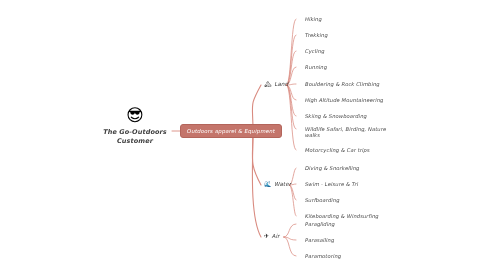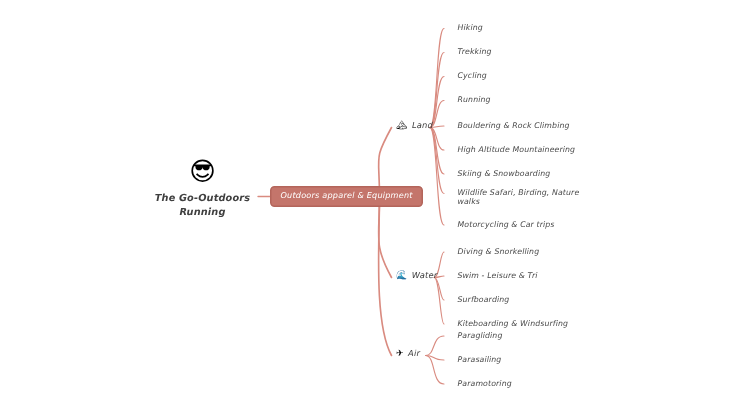--- a/index.html
+++ b/index.html
@@ -113,21 +113,21 @@
         249 215, 261 237" stroke-width="1.1"></path>
         <path d="M 283.7 237 C 290.465 237, 287.7 224, 296 224" stroke-width="0.75"></path>
         <path d="M 283.7 237 C 290.465 237, 287.7 240, 296 240" stroke-width="0.75"></path>
         <path d="M 283.7 237 C 290.465 237, 287.7 256, 296 256" stroke-width="0.75"></path>
       </g>
   </svg>
 
   <div class="root">
     <span class="root-emoji">😎</span>
     <span class="root-label">The Go-Outdoors
-Running</span>
+Customer</span>
   </div>
 
   <div class="main-node">Outdoors apparel &amp; Equipment</div>
 
   <div id="branches">
       <div class="cat" style="left: 264px; top: 81px;">
         <span class="cat-icon">🏔</span>
         <span class="cat-label">Land</span>
       </div>
       <div class="leaf" style="left: 305px; top: 16px;">Hiking</div>

